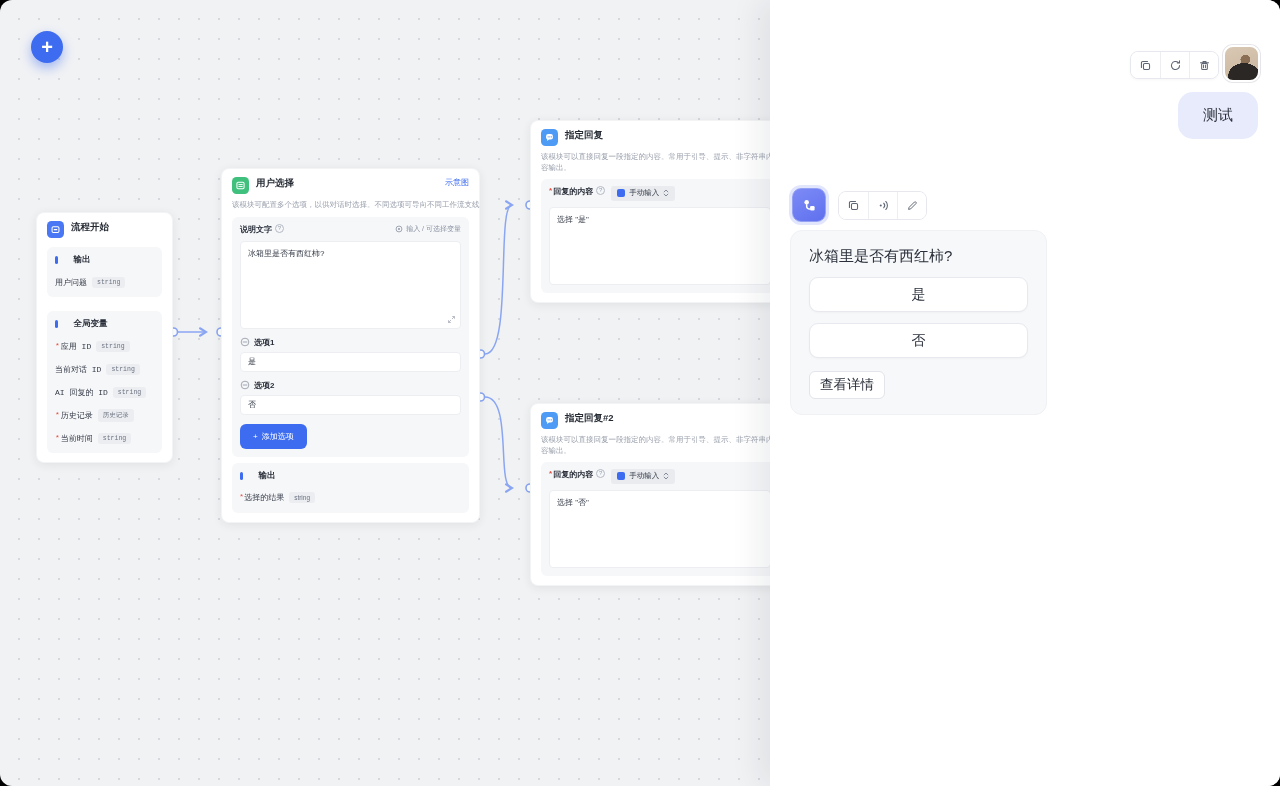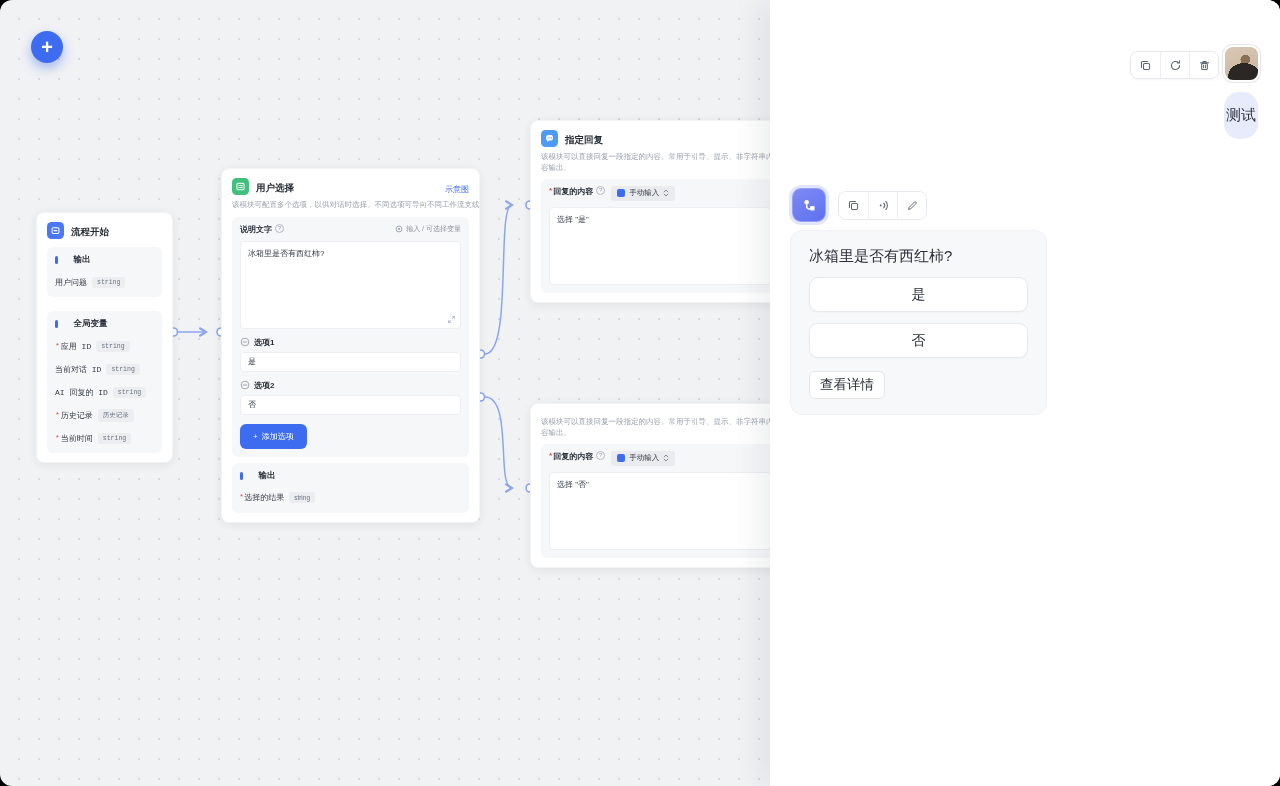--- a/index.html
+++ b/index.html
@@ -11,21 +11,21 @@
     background-image: radial-gradient(circle, #d6d8de 1px, transparent 1.3px);
     background-size: 20px 20px; background-position: 9px 9px; }
   .edges { position:absolute; left:0; top:0; pointer-events:none; }
 
   .fab { position:absolute; left:31px; top:31px; width:32px; height:32px; border-radius:50%;
     background:#3d6cf0; border:none; color:#fff; font-size:20px; font-weight:700; line-height:30px;
     text-align:center; box-shadow:0 5px 12px rgba(61,108,240,.45); cursor:pointer; }
 
   .node { position:absolute; background:#fff; border-radius:8px; border:1px solid rgba(20,30,60,.05);
     box-shadow:0 2px 10px rgba(31,35,41,.08); padding:8px 10px 9px; }
-  .nhd { display:flex; align-items:flex-end; gap:7px; height:18px; }
+  .nhd { display:flex; align-items:flex-start; gap:7px; height:18px; }
   .nic { width:17px; height:17px; border-radius:4.5px; display:flex; align-items:center; justify-content:center; flex:none; }
   .ic-start { background:#4a78f5; } .ic-select { background:#3fc07d; } .ic-reply { background:#4e9bf5; }
   .ntt { font-size:9.5px; font-weight:700; color:#252a33; }
   .nlink { margin-left:auto; font-size:8px; color:#3d6cf0; cursor:pointer; }
   .ndesc { margin-top:5px; font-size:7.5px; line-height:1.45; color:#9aa0ac; }
   .nowrap { white-space:nowrap; }
 
   .sec { background:#f6f7f9; border-radius:6px; padding:7px 8px 8px; }
   .sct { display:flex; align-items:center; gap:16px; font-size:8.5px; font-weight:700; color:#2a2f3a; }
   .bar { width:2.5px; height:8px; border-radius:2px; background:#3d6cf0; }
@@ -62,21 +62,21 @@
   .ptools .tbtn { width:29px; height:26px; display:flex; align-items:center; justify-content:center;
     color:#5f6673; background:#fff; border:none; cursor:pointer; }
   .ptools .tbtn + .tbtn { border-left:1px solid #edeef2; }
   .avatar { position:absolute; left:453px; top:45px; width:37px; height:37px; border-radius:10px;
     border:2px solid #fff; box-shadow:0 0 0 1px #e6e6ea;
     background:
       radial-gradient(ellipse 16px 13px at 58% 88%, #2b2724 99%, transparent 100%),
       radial-gradient(circle 5px at 62% 38%, #8a6f55 99%, transparent 100%),
       linear-gradient(160deg, #d9c8b4, #c9b59d); }
   .bubble-user { position:absolute; right:22px; top:92px; background:#e7ebfb; border-radius:15px;
-    padding:14px 2px; font-size:15px; color:#2a2f3a; }
+    padding:14px 25px; font-size:15px; color:#2a2f3a; }
 
   .bot-avatar { position:absolute; left:22px; top:188px; width:34px; height:34px; border-radius:9px;
     background:linear-gradient(150deg,#7d8bf6,#5f70ee); border:1px solid #93a0f4;
     box-shadow:0 0 0 3px #e2e6fc; display:flex; align-items:center; justify-content:center; cursor:pointer; }
   .bot-tools { position:absolute; left:68px; top:191px; display:flex; background:#fff;
     border:1px solid #e6e8ee; border-radius:8px; overflow:hidden; }
   .bot-tools .tbtn { width:29px; height:27px; display:flex; align-items:center; justify-content:center;
     color:#5f6673; background:#fff; border:none; cursor:pointer; }
   .bot-tools .tbtn + .tbtn { border-left:1px solid #edeef2; }
 
@@ -266,20 +266,31 @@
               </svg>
           </span>
         </div>
         <div class="ta" style="height:78px;">
           <span>选择 "是"</span>
         </div>
       </div>
     </div>
 
     <div class="node" style="left:530px; top:403px; width:260px;">
+      <div class="nhd">
+        <span class="nic ic-reply">
+          <svg class="ig" width="11" height="11" viewBox="0 0 16 16">
+              <path d="M3 6a3 3 0 0 1 3-3h4a3 3 0 0 1 3 3v2a3 3 0 0 1-3 3H7.2L4.6 13v-2.3A3 3 0 0 1 3 8z" fill="#fff"></path>
+              <circle cx="6" cy="7" r=".9" fill="#4e9bf5"></circle>
+              <circle cx="8.5" cy="7" r=".9" fill="#4e9bf5"></circle>
+              <circle cx="11" cy="7" r=".9" fill="#4e9bf5"></circle>
+            </svg>
+        </span>
+        <span class="ntt">指定回复#2</span>
+      </div>
       <div class="ndesc" style="width:238px;">该模块可以直接回复一段指定的内容。常用于引导、提示、非字符串内容输出。</div>
       <div class="sec" style="margin-top:5px;">
         <div class="lblrow">
           <span class="slbl"><span class="star">*</span><span>回复的内容</span></span>
           <span class="q">?</span>
           <span class="pill">
             <span class="sq"></span>
             <span>手动输入</span>
             <svg class="ig" width="6" height="8" viewBox="0 0 8 10">
                 <path d="M1.5 3.5 4 1l2.5 2.5 M1.5 6.5 4 9l2.5-2.5" fill="none" stroke="#7a8090" stroke-width="1.2" stroke-linecap="round"></path>

